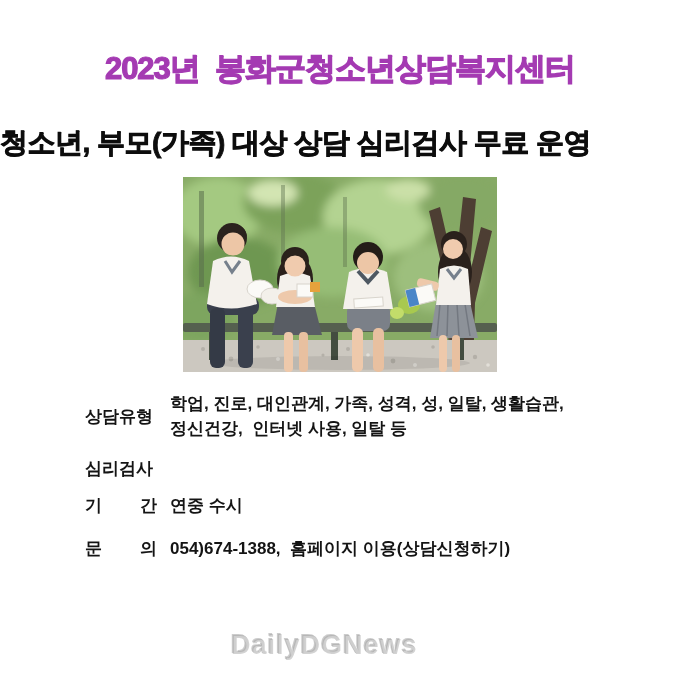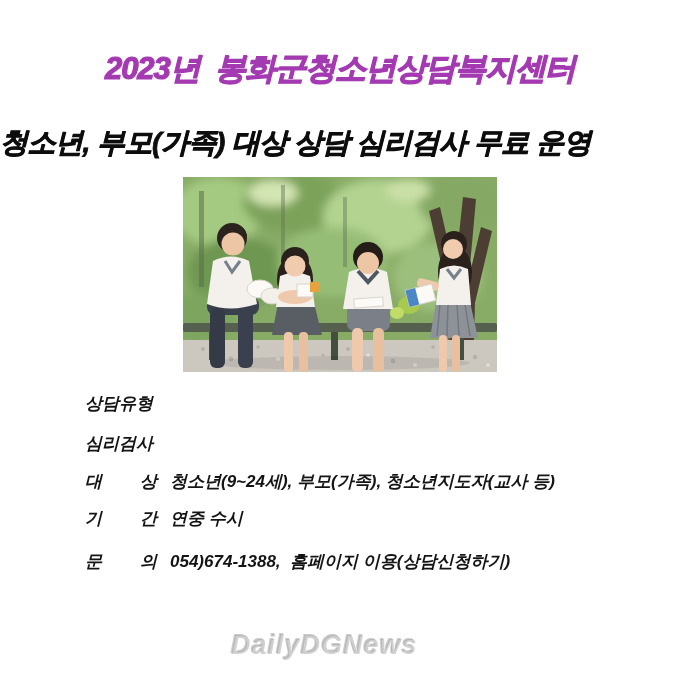--- a/index.html
+++ b/index.html
@@ -4,21 +4,20 @@
 <style>
   html, body { margin: 0; padding: 0; background: #ffffff; }
   * { box-sizing: border-box; }
   .poster {
     position: relative;
     width: 680px;
     height: 680px;
     background: #ffffff;
     overflow: hidden;
     font-family: "Liberation Sans", "DejaVu Sans", sans-serif;
-    font-style: italic;
   }
   .title {
     position: absolute;
     top: 48px;
     left: 0;
     width: 100%;
     margin: 0;
     text-align: center;
     font-size: 31px;
     font-weight: 900;
@@ -210,32 +209,30 @@
         <circle cx="270" cy="72" r="10" fill="#f0cbae"></circle>
         <path d="M258,69 Q260,56 271,55 Q282,56 283,68 Q276,60 270,61 Q263,61 258,69 Z" fill="#2a211c"></path>
       </g>
     </svg>
   </div>
 
   <div class="info">
 
     <div class="info-row">
       <span class="info-label">상담유형</span>
+      <div class="info-lines">
+        <div class="info-line">학업, 진로, 대인관계, 가족, 성격, 성, 일탈, 생활습관,</div>
+        <div class="info-line">정신건강,  인터넷 사용, 일탈 등</div>
+      </div>
     </div>
 
     <div class="info-row m15">
       <span class="info-label">심리검사</span>
     </div>
 
-    <div class="info-row m13">
-      <span class="info-label">대 상</span>
-      <div class="info-lines">
-        <div class="info-line">청소년(9~24세), 부모(가족), 청소년지도자(교사 등)</div>
-      </div>
-    </div>
 
     <div class="info-row m24">
       <span class="info-label">기 간</span>
       <div class="info-lines">
         <div class="info-line">연중 수시</div>
       </div>
     </div>
 
     <div class="info-row m18">
       <span class="info-label">문 의</span>

